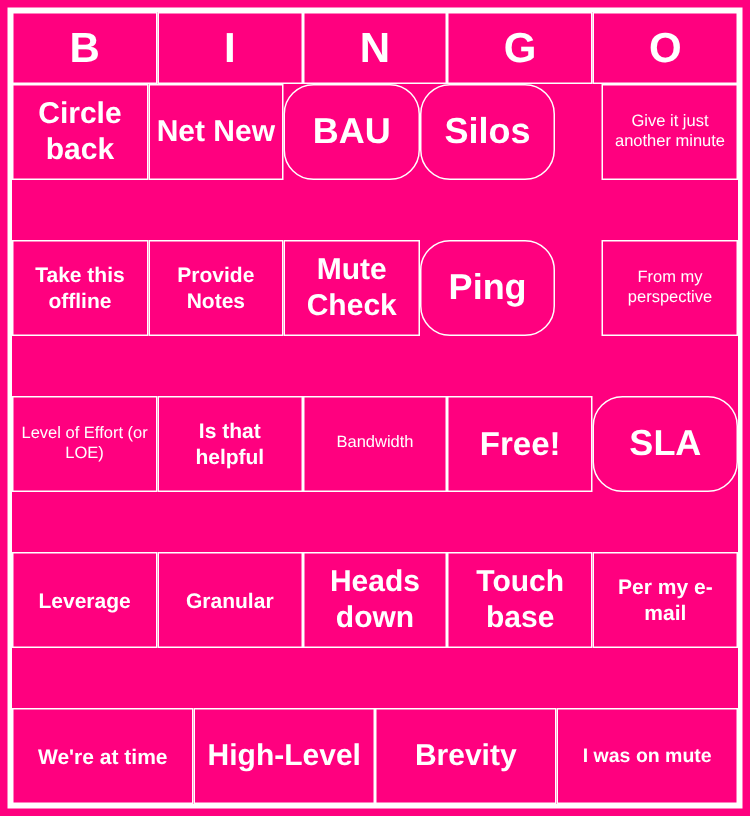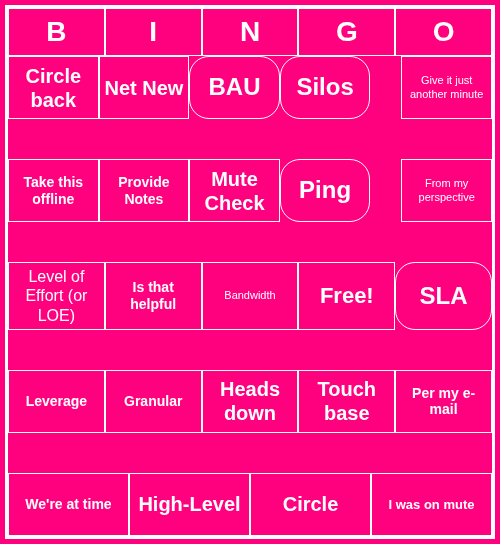--- a/index.html
+++ b/index.html
@@ -102,35 +102,35 @@
 
     <div class="grid-row">
       <div class="cell normal">Take this offline</div>
       <div class="cell normal">Provide Notes</div>
       <div class="cell large">Mute Check</div>
       <div class="cell xlarge">Ping</div>
       <div class="cell small">From my perspective</div>
     </div>
 
     <div class="grid-row">
-      <div class="cell" style="font-size:16px;font-weight:normal;">Level of Effort (or LOE)</div>
+      <div class="cell" style="font-size:11px;font-weight:normal;">Level of Effort (or LOE)</div>
       <div class="cell normal">Is that helpful</div>
       <div class="cell" style="font-size:11px;font-weight:normal;">Bandwidth</div>
       <div class="cell free">Free!</div>
       <div class="cell xlarge">SLA</div>
     </div>
 
     <div class="grid-row">
       <div class="cell">Leverage</div>
       <div class="cell">Granular</div>
       <div class="cell large">Heads down</div>
       <div class="cell large">Touch base</div>
       <div class="cell">Per my e-mail</div>
     </div>
 
     <div class="grid-row">
       <div class="cell">We're at time</div>
       <div class="cell large">High-Level</div>
-      <div class="cell large">Circle</div>
+      <div class="cell large">Brevity</div>
       <div class="cell" style="font-size:13px;">I was on mute</div>
     </div>
   </div>
 </div>
 
 </body></html>

